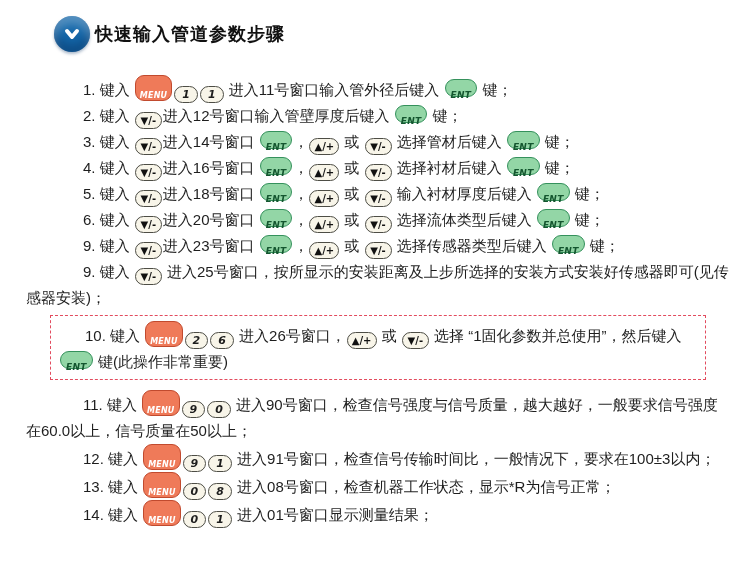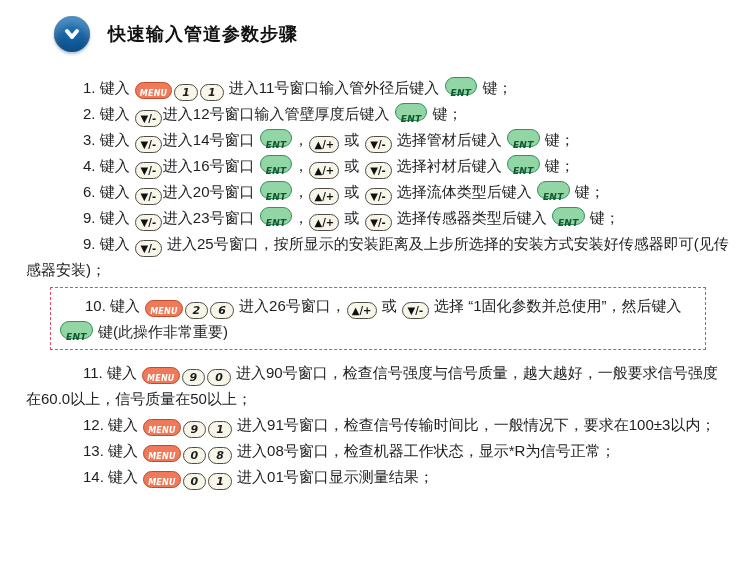--- a/index.html
+++ b/index.html
@@ -3,21 +3,21 @@
 <meta charset="utf-8">
 <style>
   html,body{margin:0;padding:0;}
   body{
     width:750px;height:579px;overflow:hidden;background:#ffffff;
     font-family:"Liberation Sans","DejaVu Sans",sans-serif;
     color:var(--text-color,#1e1e1e);
   }
   .page{width:750px;height:579px;position:relative;}
   .header{
-    display:flex;align-items:center;gap:18px;
+    display:flex;align-items:center;gap:5px;
     padding:16px 0 0 54px;
   }
   .icon-circle{
     width:36px;height:36px;border-radius:50%;
     background:var(--accent-blue,#1467a9);
     box-shadow:inset 0 8px 10px rgba(255,255,255,.28),
                inset 0 -8px 10px rgba(0,20,60,.30),
                0 2px 3px rgba(20,60,110,.35);
     display:flex;align-items:center;justify-content:center;
     flex:0 0 auto;cursor:pointer;
@@ -45,21 +45,21 @@
     border:1px solid;border-radius:9px;
     text-align:center;vertical-align:-3px;margin:0 1px;
     font-family:"DejaVu Sans",sans-serif;
     text-indent:0;
   }
   .key-menu{
     background:var(--menu-key-bg,#ef7a59);
     border-color:var(--menu-key-border,#c14a2e);
     color:var(--menu-key-text,#fff);
     font-size:8px;font-weight:bold;font-style:italic;
-    padding:3px 4px;min-width:33px;letter-spacing:.2px;
+    padding:12px 4px;min-width:33px;letter-spacing:.2px;
   }
   .key-num{
     background:var(--num-key-bg,#f8f5e9);
     border-color:var(--num-key-border,#4d4d45);
     color:#1d1d1d;font-size:11px;font-style:italic;font-weight:bold;
     padding:0 7px;min-width:22px;
   }
   .key-white{
     background:var(--num-key-bg,#f8f5e9);
     border-color:var(--num-key-border,#4d4d45);
@@ -86,20 +86,21 @@
     </span>
     <h1 class="title">快速输入管道参数步骤</h1>
   </div>
 
   <div class="content">
     <div id="steps-top">
         <p class="step"><span class="seg">1. 键入 </span><span class="key key-menu">MENU</span><span class="key key-num">1</span><span class="key key-num">1</span><span class="seg"> 进入11号窗口输入管外径后键入 </span><span class="key key-ent">ENT</span><span class="seg"> 键；</span></p>
         <p class="step"><span class="seg">2. 键入 </span><span class="key key-white">▼/-</span><span class="seg">进入12号窗口输入管壁厚度后键入 </span><span class="key key-ent">ENT</span><span class="seg"> 键；</span></p>
         <p class="step"><span class="seg">3. 键入 </span><span class="key key-white">▼/-</span><span class="seg">进入14号窗口 </span><span class="key key-ent">ENT</span><span class="seg">，</span><span class="key key-white">▲/+</span><span class="seg"> 或 </span><span class="key key-white">▼/-</span><span class="seg"> 选择管材后键入 </span><span class="key key-ent">ENT</span><span class="seg"> 键；</span></p>
         <p class="step"><span class="seg">4. 键入 </span><span class="key key-white">▼/-</span><span class="seg">进入16号窗口 </span><span class="key key-ent">ENT</span><span class="seg">，</span><span class="key key-white">▲/+</span><span class="seg"> 或 </span><span class="key key-white">▼/-</span><span class="seg"> 选择衬材后键入 </span><span class="key key-ent">ENT</span><span class="seg"> 键；</span></p>
+        <p class="step"><span class="seg">5. 键入 </span><span class="key key-white">▼/-</span><span class="seg">进入18号窗口 </span><span class="key key-ent">ENT</span><span class="seg">，</span><span class="key key-white">▲/+</span><span class="seg"> 或 </span><span class="key key-white">▼/-</span><span class="seg"> 输入衬材厚度后键入 </span><span class="key key-ent">ENT</span><span class="seg"> 键；</span></p>
         <p class="step"><span class="seg">6. 键入 </span><span class="key key-white">▼/-</span><span class="seg">进入20号窗口 </span><span class="key key-ent">ENT</span><span class="seg">，</span><span class="key key-white">▲/+</span><span class="seg"> 或 </span><span class="key key-white">▼/-</span><span class="seg"> 选择流体类型后键入 </span><span class="key key-ent">ENT</span><span class="seg"> 键；</span></p>
         <p class="step"><span class="seg">9. 键入 </span><span class="key key-white">▼/-</span><span class="seg">进入23号窗口 </span><span class="key key-ent">ENT</span><span class="seg">，</span><span class="key key-white">▲/+</span><span class="seg"> 或 </span><span class="key key-white">▼/-</span><span class="seg"> 选择传感器类型后键入 </span><span class="key key-ent">ENT</span><span class="seg"> 键；</span></p>
         <p class="step"><span class="seg">9. 键入 </span><span class="key key-white">▼/-</span><span class="seg"> 进入25号窗口，按所显示的安装距离及上步所选择的安装方式安装好传感器即可(见传感器安装)；</span></p>
       </div>
     <div class="highlight-box" id="boxed-step">
         <p class="step"><span class="seg">10. 键入 </span><span class="key key-menu">MENU</span><span class="key key-num">2</span><span class="key key-num">6</span><span class="seg"> 进入26号窗口，</span><span class="key key-white">▲/+</span><span class="seg"> 或 </span><span class="key key-white">▼/-</span><span class="seg"> 选择 “1固化参数并总使用”，然后键入 </span><span class="key key-ent">ENT</span><span class="seg"> 键(此操作非常重要)</span></p>
       </div>
     <div id="steps-bottom">
         <p class="step"><span class="seg">11. 键入 </span><span class="key key-menu">MENU</span><span class="key key-num">9</span><span class="key key-num">0</span><span class="seg"> 进入90号窗口，检查信号强度与信号质量，越大越好，一般要求信号强度在60.0以上，信号质量在50以上；</span></p>
         <p class="step"><span class="seg">12. 键入 </span><span class="key key-menu">MENU</span><span class="key key-num">9</span><span class="key key-num">1</span><span class="seg"> 进入91号窗口，检查信号传输时间比，一般情况下，要求在100±3以内；</span></p>

